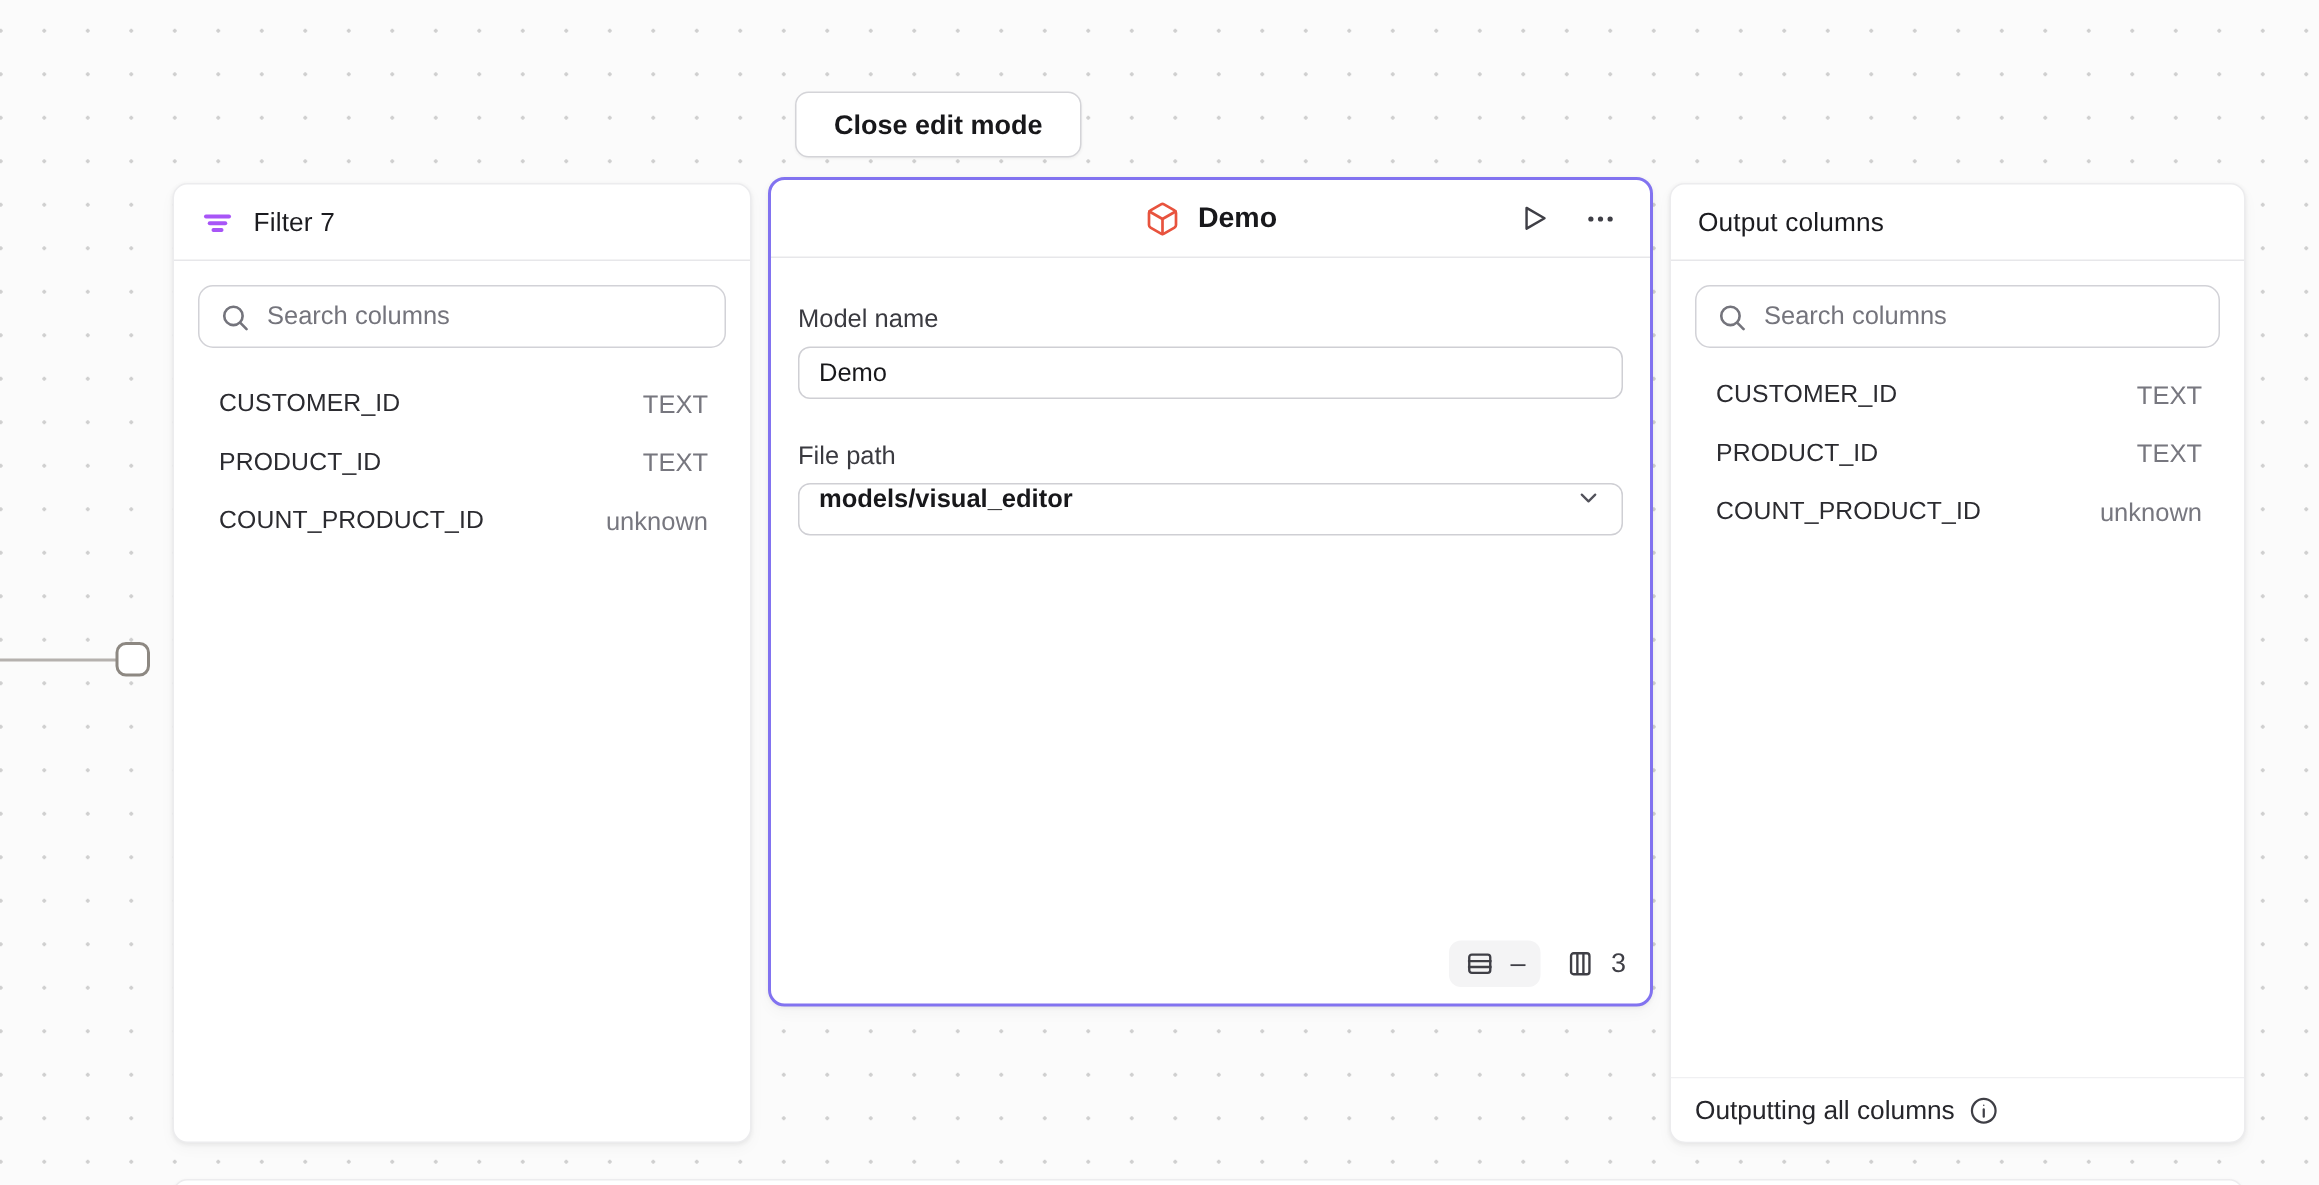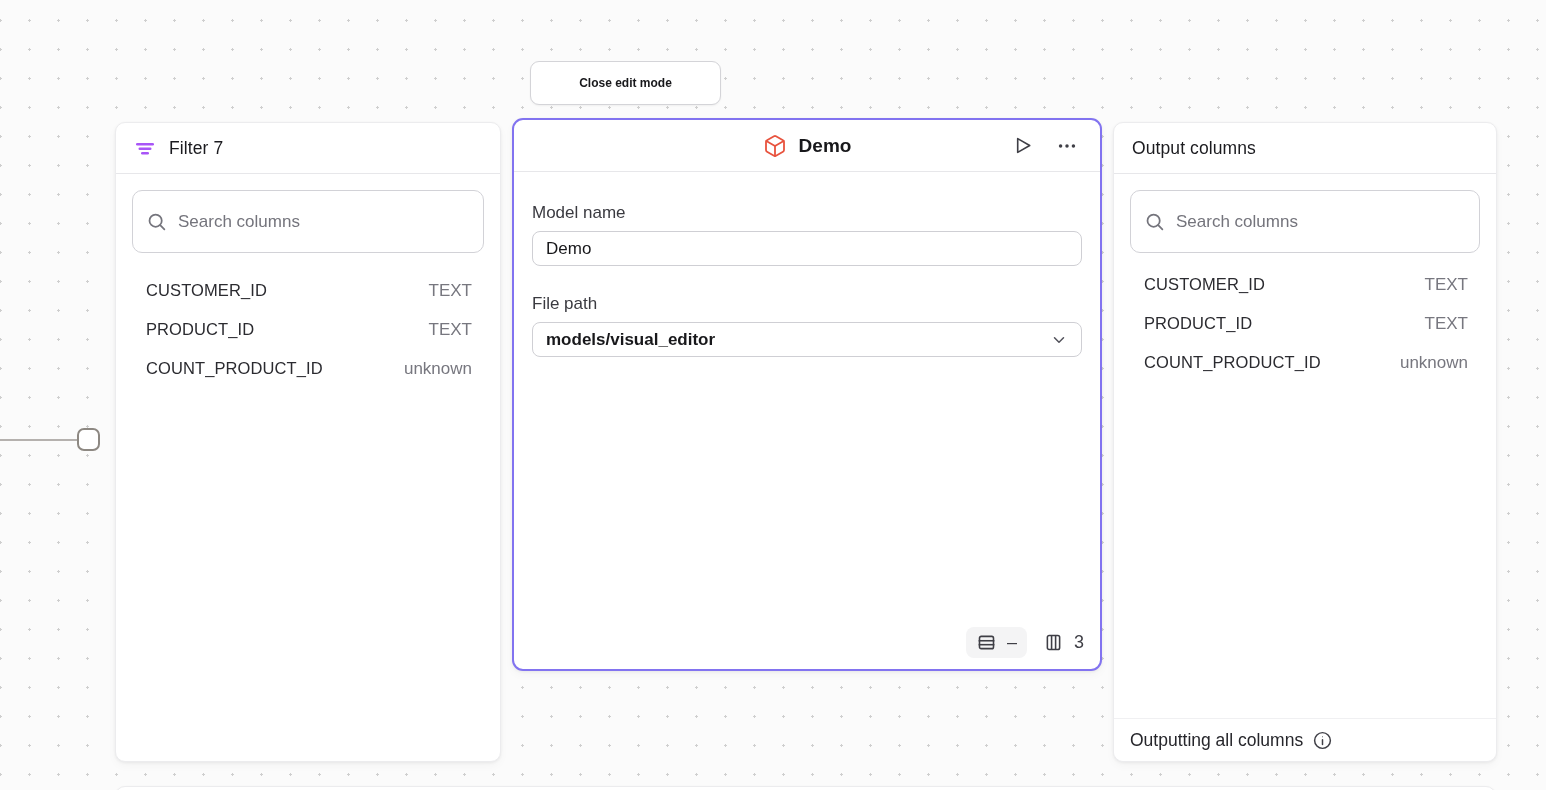--- a/index.html
+++ b/index.html
@@ -15,21 +15,21 @@
     color:#27272a;
   }
   .abs { position:absolute; }
 
   
   .close-btn {
     left:530px; top:61px; width:191px; height:44px;
     background:#fff; border:1px solid #d4d4d8; border-radius:9px;
     box-shadow:0 1px 2px rgba(0,0,0,0.05);
     font-family:"Liberation Sans", sans-serif;
-    font-size:12px; font-weight:700; color:#18181b;
+    font-size:18px; font-weight:700; color:#18181b;
     display:flex; align-items:center; justify-content:center;
     cursor:pointer;
   }
 
   
   .panel {
     background:#fff;
     border:1px solid #ececee;
     border-radius:10px;
     box-shadow:0 1px 3px rgba(0,0,0,0.06), 0 4px 10px rgba(0,0,0,0.03);
@@ -51,21 +51,21 @@
   .model-title { font-size:19px; font-weight:600; color:#18181b; }
   .model-title-group { display:flex; align-items:center; gap:12px; }
   .header-actions {
     position:absolute; right:20px; top:0; height:100%;
     display:flex; align-items:center; gap:18px;
   }
   .icon-btn { display:flex; align-items:center; justify-content:center; cursor:pointer; background:none; border:none; padding:2px; }
 
   
   .search-box {
-    margin:16px 16px 0 16px; height:63px;
+    margin:16px 16px 0 16px; height:42px;
     border:1px solid #d2d2d7; border-radius:10px;
     display:flex; align-items:center; gap:11px; padding:0 13px;
     background:#fff;
   }
   .search-box input {
     border:none; outline:none; flex:1; min-width:0;
     font-family:"Liberation Sans", sans-serif;
     font-size:17px; color:#27272a; background:transparent;
   }
   .search-box input::placeholder { color:#74747c; }
@@ -88,21 +88,21 @@
     border:1px solid #cfcfd4; border-radius:8px;
     padding:0 13px; font-family:"Liberation Sans", sans-serif;
     font-size:17px; color:#18181b; outline:none; background:#fff;
     display:block;
   }
   .field-gap { height:14px; }
   .select-input {
     width:100%; height:35px;
     border:1px solid #cfcfd4; border-radius:8px;
     padding:0 13px; background:#fff;
-    display:flex; align-items:center; justify-content:space-between;
+    display:flex; justify-content:space-between;
     cursor:pointer;
   }
   .select-value { font-size:17px; font-weight:700; color:#18181b; }
 
   
   .model-stats {
     position:absolute; right:16px; bottom:11px;
     display:flex; align-items:center; gap:16px;
   }
   .stat-group { display:flex; align-items:center; gap:10px; }

